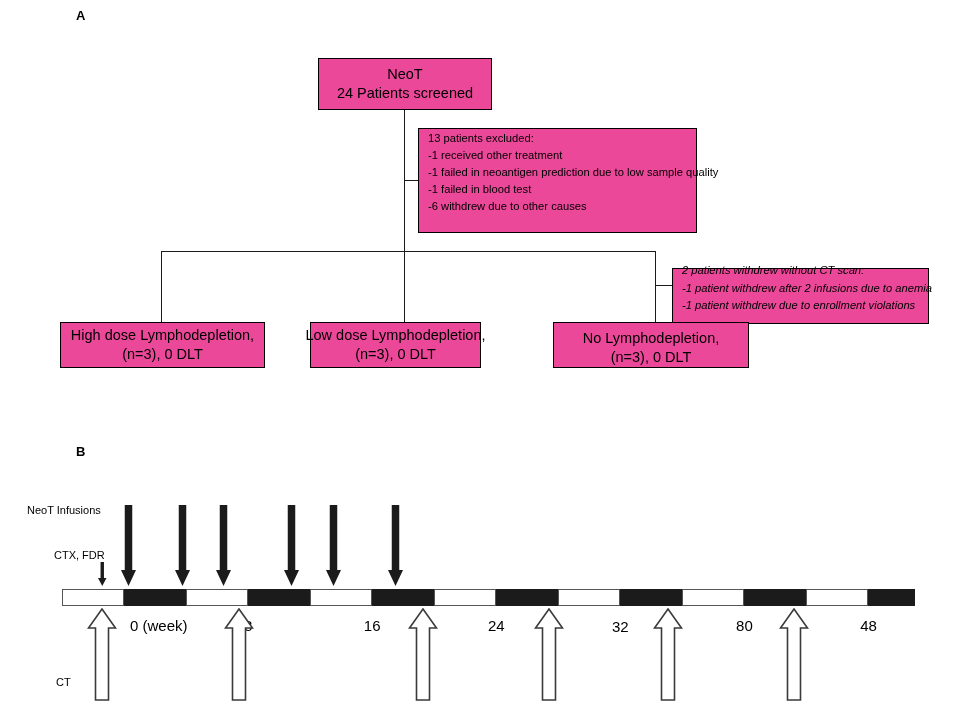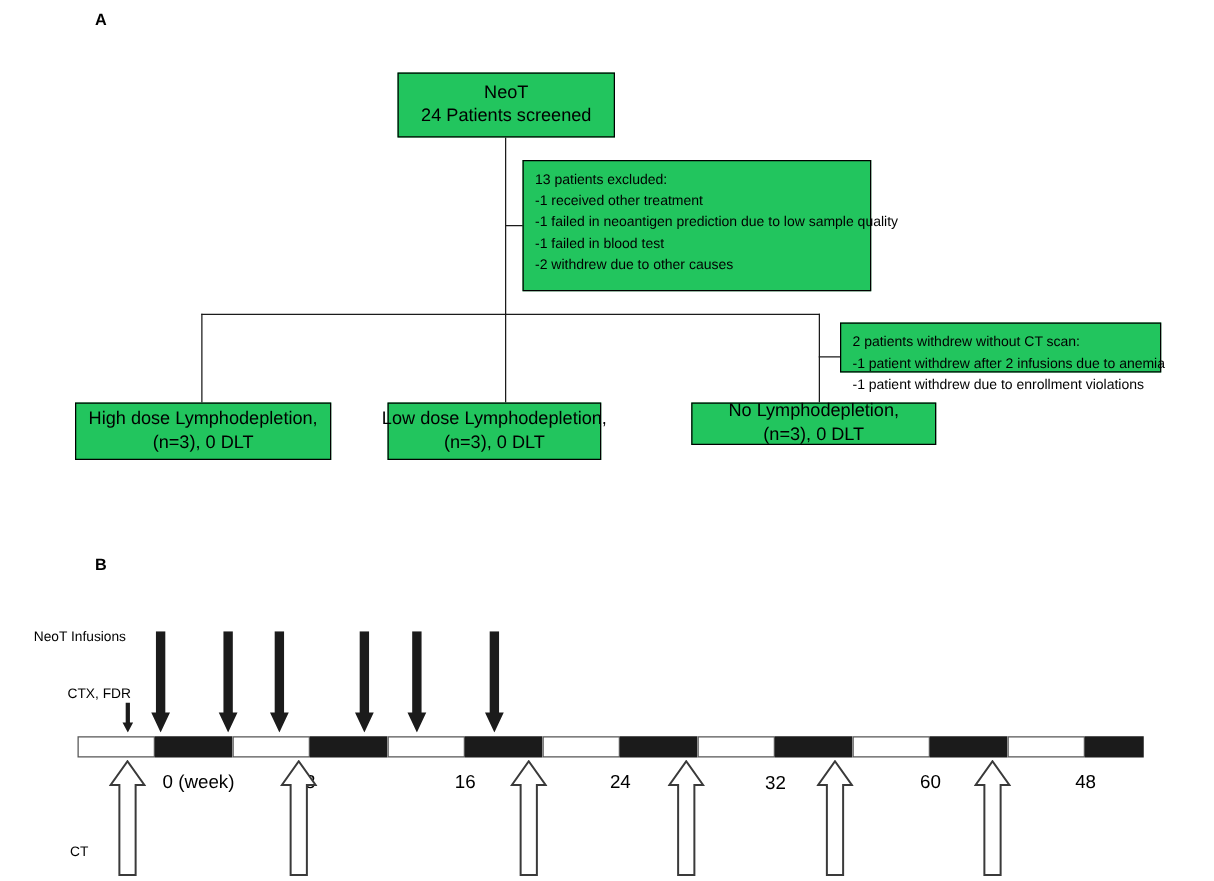--- a/index.html
+++ b/index.html
@@ -8,27 +8,27 @@
     background:#ffffff;
     font-family:"Liberation Sans","DejaVu Sans",sans-serif;
     color:#000;
     overflow:hidden;
   }
   .panel-label{
     position:absolute;font-weight:bold;font-size:13px;letter-spacing:.5px;
   }
   
   .fbox{
-    position:absolute;border:1.3px solid #000;background:#22c55e;
+    position:absolute;border:1.3px solid #000;background:#ec4899;
     box-sizing:border-box;display:flex;flex-direction:column;
     justify-content:center;
   }
   .fbox.center{align-items:center;text-align:center;}
   .fbox .line{font-size:14.5px;line-height:1.32;white-space:nowrap;}
-  .fbox.listbox{padding:7px 0 23px 9px;justify-content:space-between;}
+  .fbox.listbox{padding:7px 0 23px 9px;justify-content:center;}
   .fbox.listbox .line{font-size:11.2px;line-height:1.52;}
   .conn{position:absolute;background:#1b1b1b;}
   .conn.v{width:1.3px;}
   .conn.h{height:1.3px;}
 
   
   #timeline{position:absolute;}
   .tl-seg{position:absolute;top:0;height:100%;box-sizing:border-box;}
   .tl-seg.white{background:#ffffff;border:1.2px solid #555;}
   .tl-seg.black{background:#1b1b1b;}
@@ -56,40 +56,40 @@
 <div class="fbox center" style="left:318px;top:58px;width:174px;height:52px;">
   <div class="line">NeoT</div>
   <div class="line">24 Patients screened</div>
 </div>
 
 <div class="fbox listbox" style="left:418px;top:128px;width:279px;height:105px;">
   <div class="line">13 patients excluded:</div>
   <div class="line">-1 received other treatment</div>
   <div class="line">-1 failed in neoantigen prediction due to low sample quality</div>
   <div class="line">-1 failed in blood test</div>
-  <div class="line">-2 withdrew due to other causes</div>
+  <div class="line">-6 withdrew due to other causes</div>
 </div>
 
-<div class="fbox listbox" style="left:672px;top:258px;width:257px;height:40px;">
+<div class="fbox listbox" style="left:672px;top:268px;width:257px;height:56px;font-style:italic;">
   <div class="line">2 patients withdrew without CT scan:</div>
   <div class="line"> -1 patient withdrew after 2 infusions due to anemia</div>
   <div class="line"> -1 patient withdrew due to enrollment violations</div>
 </div>
 
 <div class="fbox center" style="left:60px;top:322px;width:205px;height:46px;">
   <div class="line">High dose Lymphodepletion,</div>
   <div class="line">(n=3), 0 DLT</div>
 </div>
 
 <div class="fbox center" style="left:310px;top:322px;width:171px;height:46px;">
   <div class="line">Low dose Lymphodepletion,</div>
   <div class="line">(n=3), 0 DLT</div>
 </div>
 
-<div class="fbox center" style="left:553px;top:322px;width:196px;height:34px;">
+<div class="fbox center" style="left:553px;top:322px;width:196px;height:46px;justify-content:flex-end;">
   <div class="line">No Lymphodepletion,</div>
   <div class="line">(n=3), 0 DLT</div>
 </div>
 
 <div class="panel-label" style="left:76px;top:444px;">B</div>
 
 <div class="blabel" style="left:27px;top:504px;">NeoT Infusions</div>
 <div class="blabel" style="left:54px;top:549px;">CTX, FDR</div>
 <div class="blabel" style="left:56px;top:676px;">CT</div>
 
@@ -106,21 +106,21 @@
     <div class="tl-seg black" style="left: 620.327px; width: 62.0364px; top: 589px; height: 17px;"></div>
     <div class="tl-seg white" style="left: 682.364px; width: 62.0364px; top: 589px; height: 17px;"></div>
     <div class="tl-seg black" style="left: 744.4px; width: 62.0364px; top: 589px; height: 17px;"></div>
     <div class="tl-seg white" style="left: 806.436px; width: 62.0364px; top: 589px; height: 17px;"></div>
     <div class="tl-seg black" style="left: 868.473px; width: 46.5273px; top: 589px; height: 17px;"></div>
     <div class="tick leftal" style="top: 617px; left: 130.036px;">0 (week)</div>
     <div class="tick" style="top: 617px; left: 248.109px;">8</div>
     <div class="tick" style="top: 617px; left: 372.182px;">16</div>
     <div class="tick" style="top: 617px; left: 496.255px;">24</div>
     <div class="tick" style="top: 618px; left: 620.327px;">32</div>
-    <div class="tick" style="top: 617px; left: 744.4px;">60</div>
+    <div class="tick" style="top: 617px; left: 744.4px;">80</div>
     <div class="tick" style="top: 617px; left: 868.473px;">48</div>
     <svg class="arrow-down" width="17" height="81" style="left: 120.189px; top: 505px;">
       <path d="M4.75,0 L12.25,0 L12.25,65 L16,65 L8.5,81 L1,65 L4.75,65 Z" fill="#1b1b1b"></path>
     </svg>
     <svg class="arrow-down" width="17" height="81" style="left: 174.471px; top: 505px;">
       <path d="M4.75,0 L12.25,0 L12.25,65 L16,65 L8.5,81 L1,65 L4.75,65 Z" fill="#1b1b1b"></path>
     </svg>
     <svg class="arrow-down" width="17" height="81" style="left: 214.795px; top: 505px;">
       <path d="M4.75,0 L12.25,0 L12.25,65 L16,65 L8.5,81 L1,65 L4.75,65 Z" fill="#1b1b1b"></path>
     </svg>

